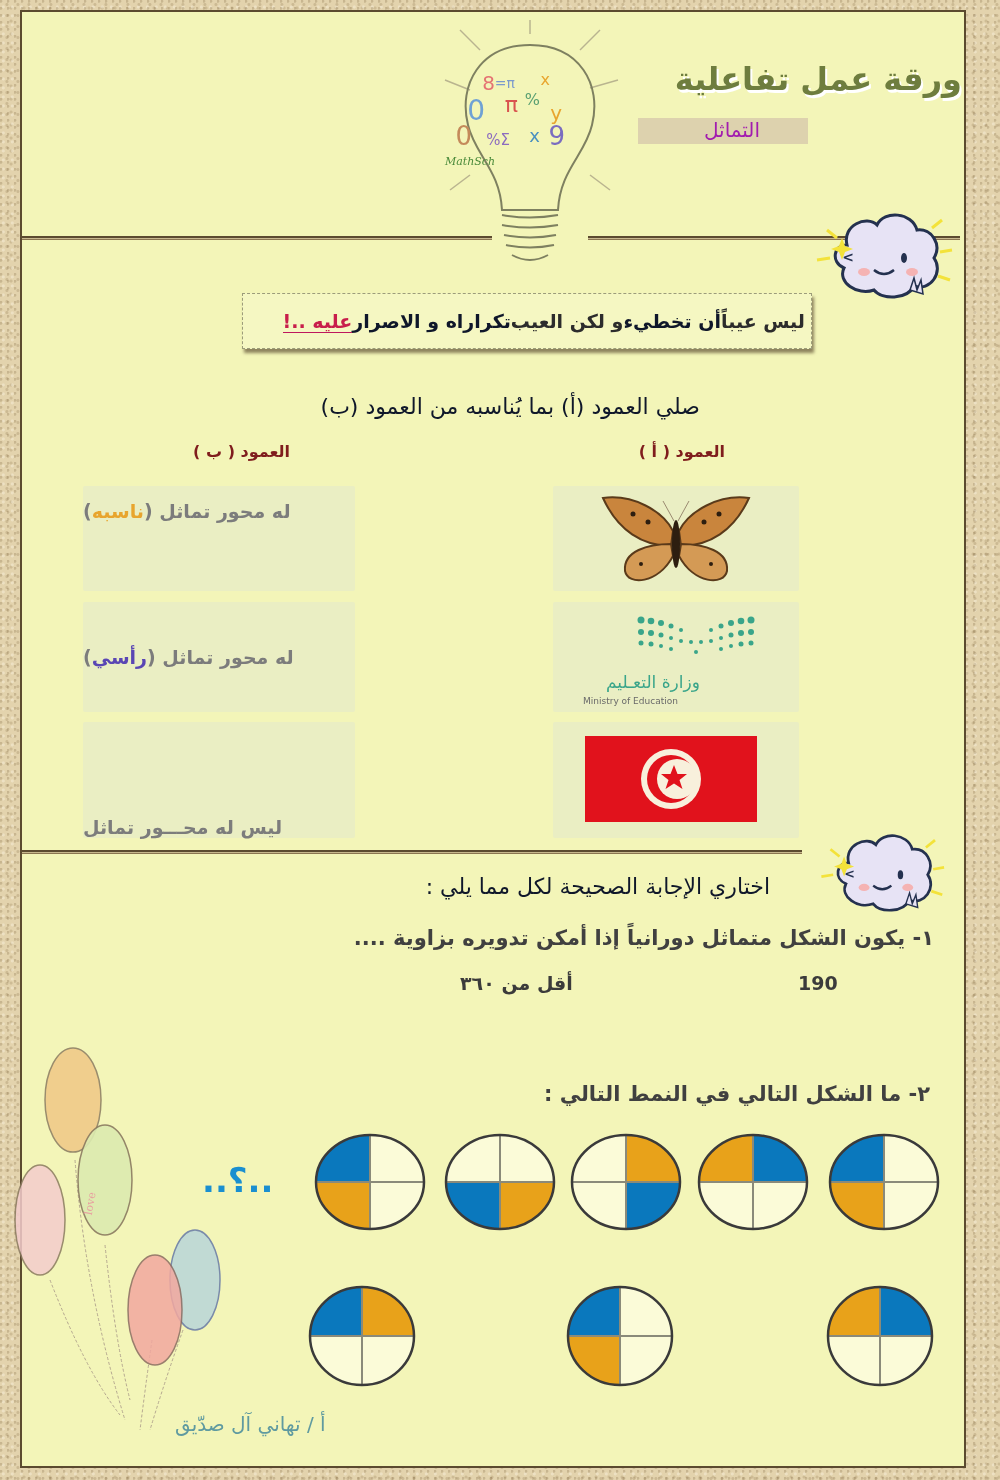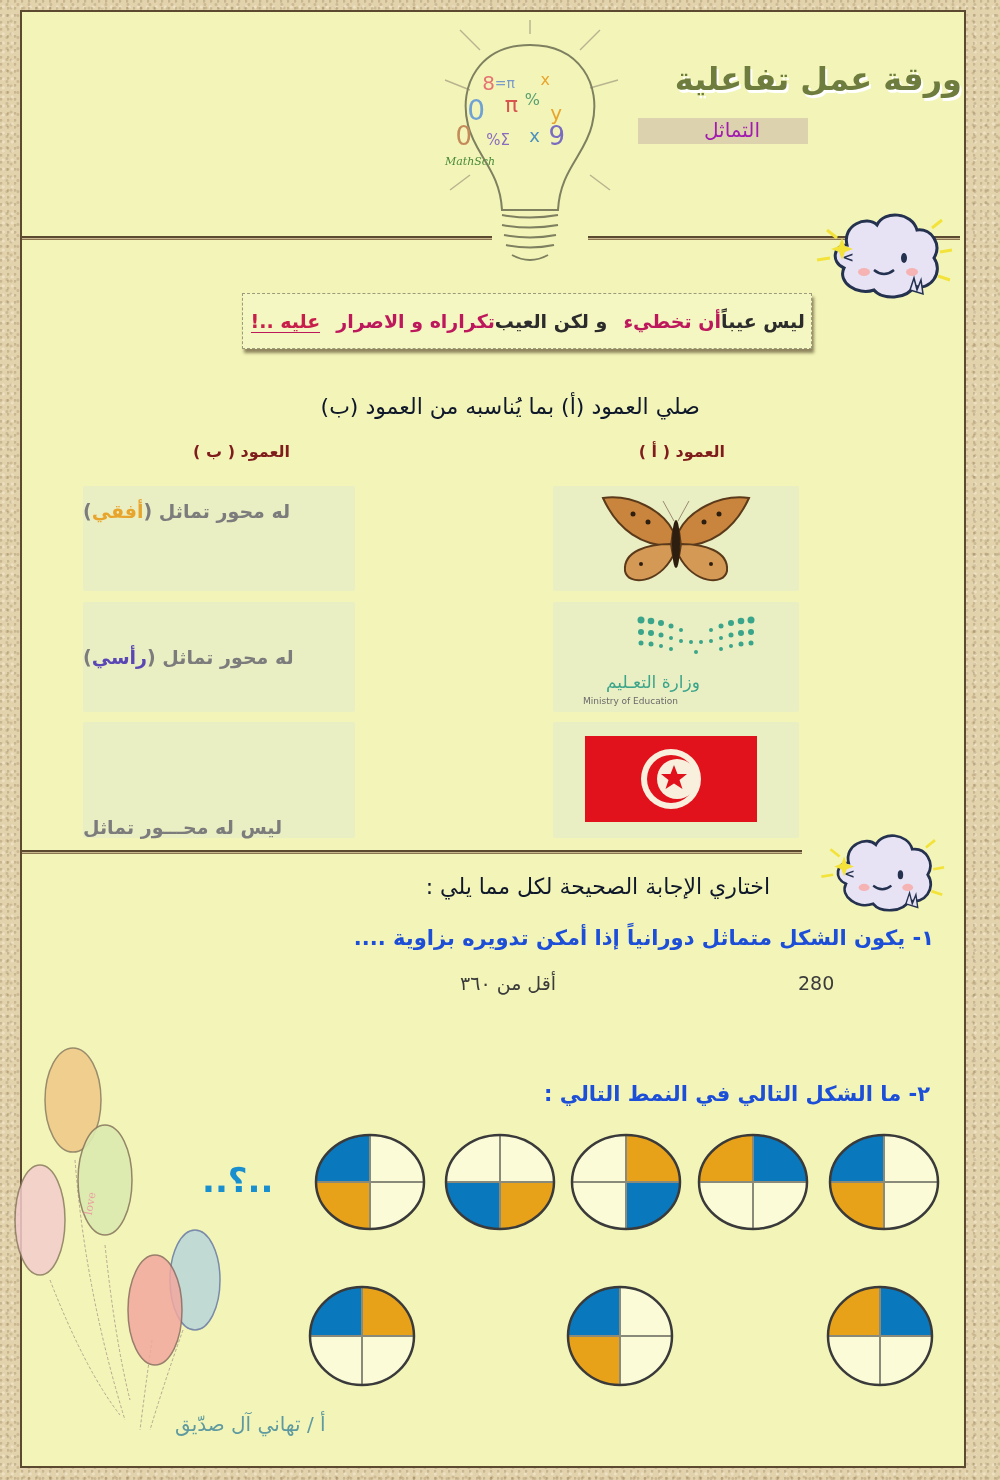--- a/index.html
+++ b/index.html
@@ -45,41 +45,41 @@
   
   .quote-box {
     left: 242px; top: 293px; width: 570px; height: 56px;
     border: 1px dashed #9c9c7a;
     background: #f5f7c2;
     box-shadow: 2px 4px 3px rgba(60,40,20,0.55);
     display: flex; align-items: center; justify-content: flex-start;
     padding-right: 6px;
     font-size: 19px; font-weight: bold; color: #2c2c2c; white-space: nowrap;
   }
-  .q-red { color: #be185d; margin-left: 16px; }
+  .q-red { color: #0f172a; }
   .q-under { color: #c81e4b; border-bottom: 1px solid #be185d; }
 
   .green-head { color: #0f172a; font-size: 22px; white-space: nowrap; }
   .col-head { font-size: 16px; font-weight: bold; color: #7f1d1d; white-space: nowrap; }
 
   .cell {
     background: #eaeec3;
     border-radius: 2px;
   }
   .cell-b {
     left: 83px; width: 272px;
     font-size: 19px; font-weight: bold; color: #7c7c7c;
     display: flex; justify-content: flex-end; padding-right: 24px; white-space: nowrap;
   }
   .cell-a { left: 553px; width: 246px; }
   .orange { color: #e8a52e; }
   .purple { color: #5a46b4; }
 
-  .q-text { font-size: 21px; font-weight: bold; color: #1d4ed8; white-space: nowrap; text-align: center; }
-  .opt-text { font-size: 19px; font-weight: normal; color: #3b3b3b; white-space: nowrap; cursor: pointer; }
+  .q-text { font-size: 21px; font-weight: bold; color: #404040; white-space: nowrap; text-align: center; }
+  .opt-text { font-size: 19px; font-weight: bold; color: #3b3b3b; white-space: nowrap; cursor: pointer; }
   .qmark { font-size: 34px; font-weight: bold; color: #1a8fd0; white-space: nowrap; direction: ltr; letter-spacing: 2px; }
 
   .shape { cursor: default; }
   .shape.option { cursor: pointer; }
   .author { font-size: 20px; color: #5f9aa0; white-space: nowrap; text-align: right; }
 </style>
 </head>
 <body>
 
 <div class="paper"></div>
@@ -148,21 +148,21 @@
   <span class="q-red">تكراراه و الاصرار</span>
   <span class="q-under"> عليه ..!</span>
 </div>
 
 <div class="abs green-head" style="right:300px;top:394px">صلي العمود (أ) بما يُناسبه من العمود (ب)</div>
 <div class="abs col-head" style="right:275px;top:442px">العمود ( أ )</div>
 <div class="abs col-head" style="right:710px;top:442px">العمود ( ب )</div>
 
 <div class="abs cell cell-b" style="top:486px;height:105px;padding-top:14px">
   <span>له محور تماثل ( </span>
-    <span class="orange">أفقي</span>
+    <span class="orange">ناسبه</span>
     <span> )</span>
 </div>
 <div class="abs cell cell-b" style="top:602px;height:110px;align-items:center">
   <span>له محور تماثل ( </span>
     <span class="purple">رأسي</span>
     <span> )</span>
 </div>
 <div class="abs cell cell-b" style="top:722px;height:116px;align-items:flex-end">
   <span>ليس له محـــور تماثل</span>
 </div>
@@ -249,21 +249,21 @@
   <ellipse cx="92" cy="58" rx="3" ry="5" fill="#24314f"></ellipse>
   <path d="M62 70 Q72 78 82 70" stroke="#24314f" stroke-width="2.5" fill="none"></path>
   <ellipse cx="52" cy="72" rx="6" ry="4" fill="#f5b3b3"></ellipse>
   <ellipse cx="100" cy="72" rx="6" ry="4" fill="#f5b3b3"></ellipse>
   <path d="M30 38 l3 8 l8 3 l-8 3 l-3 8 l-3 -8 l-8 -3 l8 -3 z" fill="#f3e23a"></path>
   <path d="M98 90 l4 -12 l3 12 l4 -10 l2 14 z" fill="#e7e3f5" stroke="#24314f" stroke-width="1.5"></path>
 </svg>
 
 <div class="abs green-head" style="right:230px;top:874px">اختاري الإجابة الصحيحة لكل مما يلي :</div>
 <div class="abs q-text" style="right:66px;top:926px">١- يكون الشكل متماثل دورانياً إذا أمكن تدويره بزاوية ....</div>
-<div class="abs opt-text" style="left:798px;top:972px">280</div>
+<div class="abs opt-text" style="left:798px;top:972px">190</div>
 <div class="abs opt-text" style="left:460px;top:972px">أقل من ٣٦٠</div>
 
 <div class="abs q-text" style="right:70px;top:1082px">٢- ما الشكل التالي في النمط التالي :</div>
 
 <div class="abs qmark" style="left:202px;top:1160px">..؟..</div>
 
 <div id="pattern-row">
     <div class="abs shape" style="left: 828px; top: 1133px;"><svg width="112" height="98" viewBox="0 0 112 98">
         <ellipse cx="56" cy="49" rx="54" ry="47" fill="#fbfbd8"></ellipse>
         <path d="M56 49 L2 49 A54 47 0 0 1 56 2 Z" fill="#0a78bd"></path>

